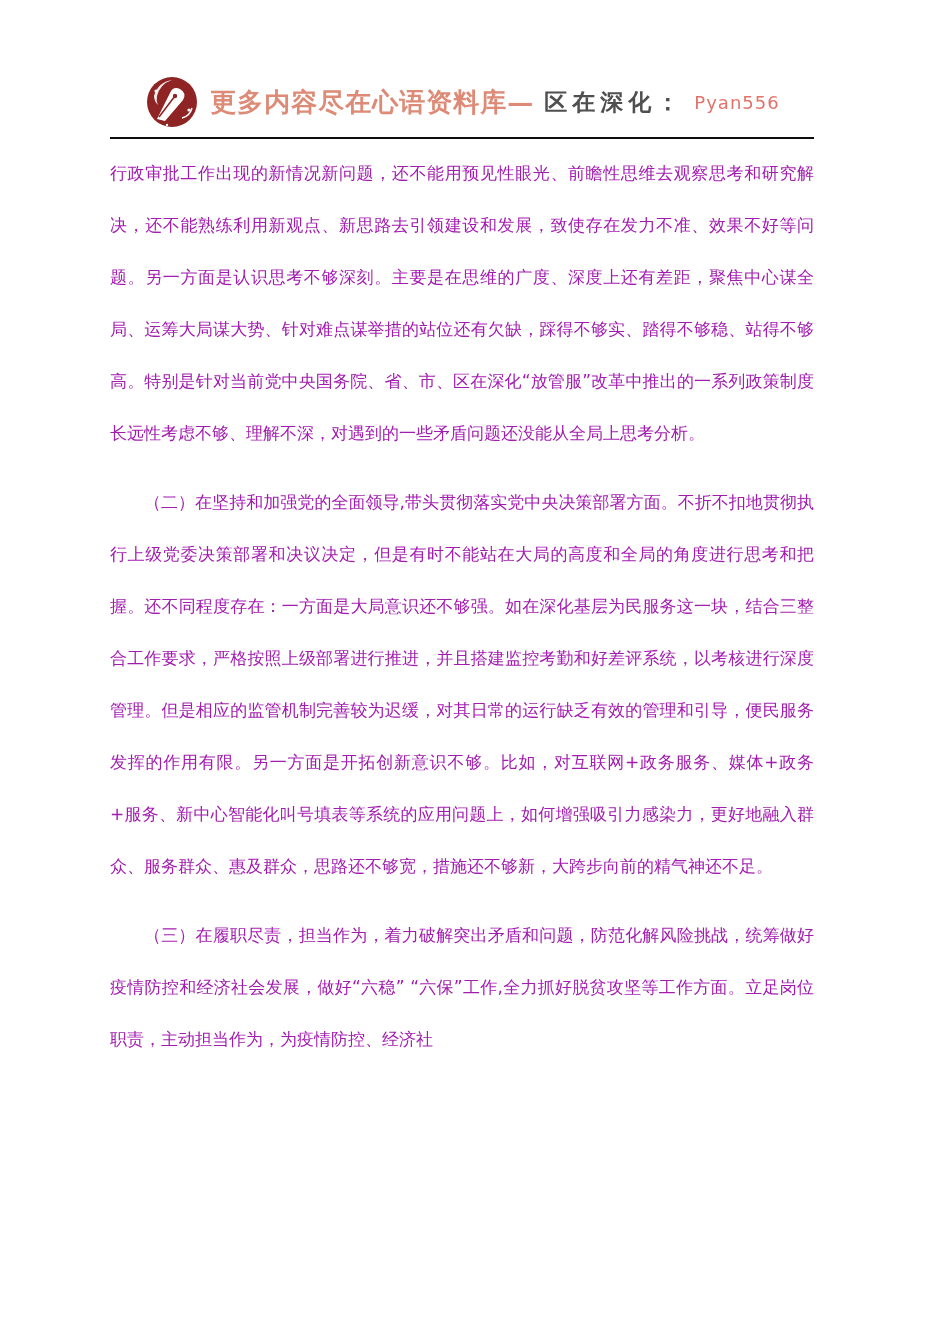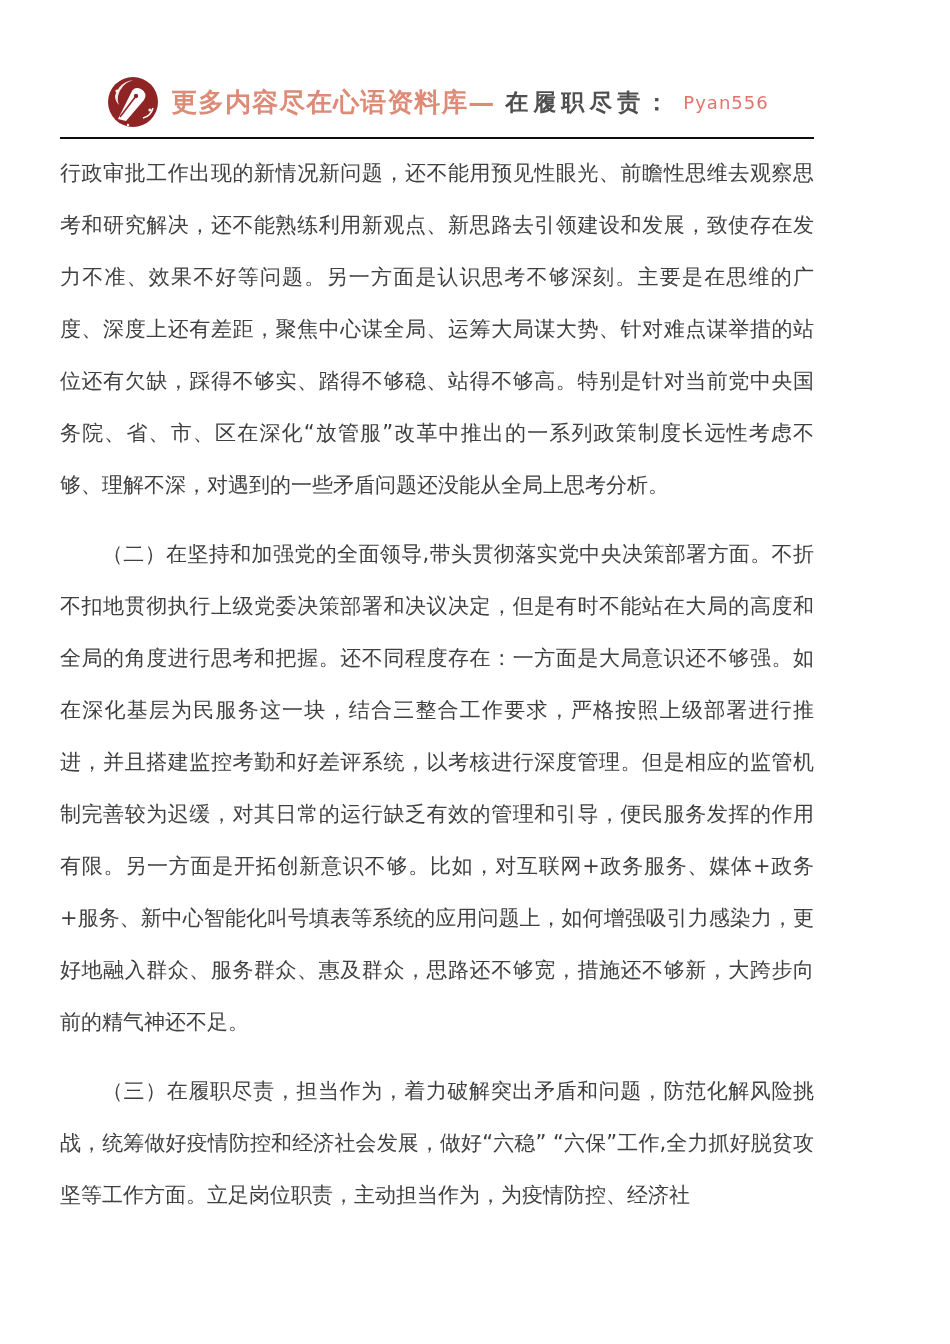--- a/index.html
+++ b/index.html
@@ -12,21 +12,21 @@
     height: 1344px;
     overflow: hidden;
     font-family: "DejaVu Sans", "Liberation Sans", sans-serif;
     color: #3e3e3e;
     position: relative;
   }
   .page {
     box-sizing: border-box;
     width: 950px;
     height: 1344px;
-    padding: 72px 136px 0 60px;
+    padding: 72px 136px 0 110px;
   }
   
   .watermark {
     display: flex;
     align-items: center;
     justify-content: center;
     gap: 10px;
     height: 60px;
   }
   .wm-logo {
@@ -61,26 +61,26 @@
     border: none;
     border-top: 2px solid #0d0d0d;
     margin: 5px 0 0 0;
   }
   
   .doc-body {
     margin-top: 8px;
   }
   .doc-body p {
     margin: 0;
-    font-size: 21px;
+    font-size: 17px;
     line-height: 52px;
     text-align: justify;
     text-justify: inter-ideograph;
     word-break: break-all;
-    color: #404040;
+    color: #a21caf;
   }
   .doc-body p + p {
     margin-top: 17px;
   }
   .doc-body p.indented {
     text-indent: 2em;
   }
 </style>
 </head>
 <body>
@@ -98,21 +98,21 @@
         <path d="M15 43 L31 22" stroke="#8e2424" stroke-width="1.6" fill="none"></path>
         <circle cx="31" cy="22" r="2.2" fill="#8e2424"></circle>
 
         <circle cx="12" cy="17" r="1.6" fill="#ffffff"></circle>
         <circle cx="45" cy="36" r="1.6" fill="#ffffff"></circle>
         <circle cx="23" cy="51" r="1.2" fill="#ffffff"></circle>
         <path d="M38 44 Q46 42 48 34" stroke="#ffffff" stroke-width="1.4" fill="none"></path>
       </svg>
     </span>
     <span class="wm-brand">更多内容尽在心语资料库—</span>
-    <span class="wm-label">在履职尽责：</span>
+    <span class="wm-label">区在深化：</span>
     <span class="wm-id">Pyan556</span>
   </div>
 
   <hr class="header-rule">
 
   <div class="doc-body">
     <p>行政审批工作出现的新情况新问题，还不能用预见性眼光、前瞻性思维去观察思考和研究解决，还不能熟练利用新观点、新思路去引领建设和发展，致使存在发力不准、效果不好等问题。另一方面是认识思考不够深刻。主要是在思维的广度、深度上还有差距，聚焦中心谋全局、运筹大局谋大势、针对难点谋举措的站位还有欠缺，踩得不够实、踏得不够稳、站得不够高。特别是针对当前党中央国务院、省、市、区在深化“放管服”改革中推出的一系列政策制度长远性考虑不够、理解不深，对遇到的一些矛盾问题还没能从全局上思考分析。</p>
     <p class="indented">（二）在坚持和加强党的全面领导,带头贯彻落实党中央决策部署方面。不折不扣地贯彻执行上级党委决策部署和决议决定，但是有时不能站在大局的高度和全局的角度进行思考和把握。还不同程度存在：一方面是大局意识还不够强。如在深化基层为民服务这一块，结合三整合工作要求，严格按照上级部署进行推进，并且搭建监控考勤和好差评系统，以考核进行深度管理。但是相应的监管机制完善较为迟缓，对其日常的运行缺乏有效的管理和引导，便民服务发挥的作用有限。另一方面是开拓创新意识不够。比如，对互联网+政务服务、媒体+政务+服务、新中心智能化叫号填表等系统的应用问题上，如何增强吸引力感染力，更好地融入群众、服务群众、惠及群众，思路还不够宽，措施还不够新，大跨步向前的精气神还不足。</p>
     <p class="indented">（三）在履职尽责，担当作为，着力破解突出矛盾和问题，防范化解风险挑战，统筹做好疫情防控和经济社会发展，做好“六稳” “六保”工作,全力抓好脱贫攻坚等工作方面。立足岗位职责，主动担当作为，为疫情防控、经济社</p>
   </div>

